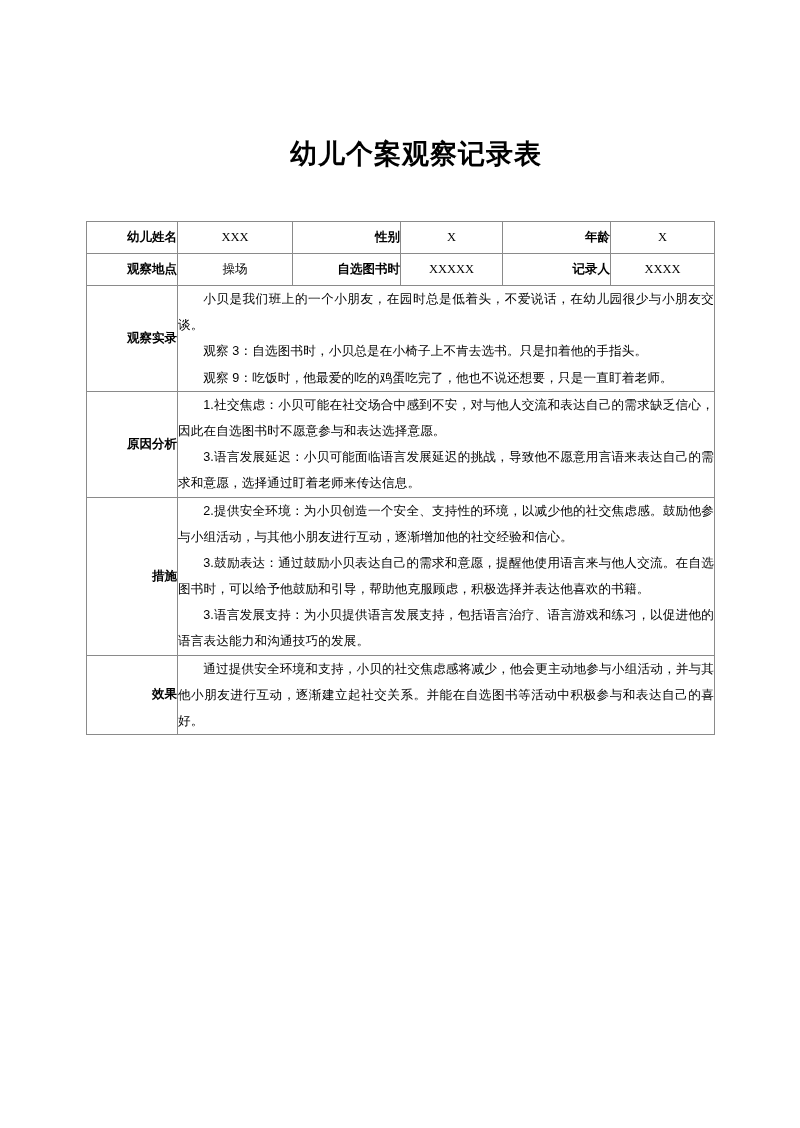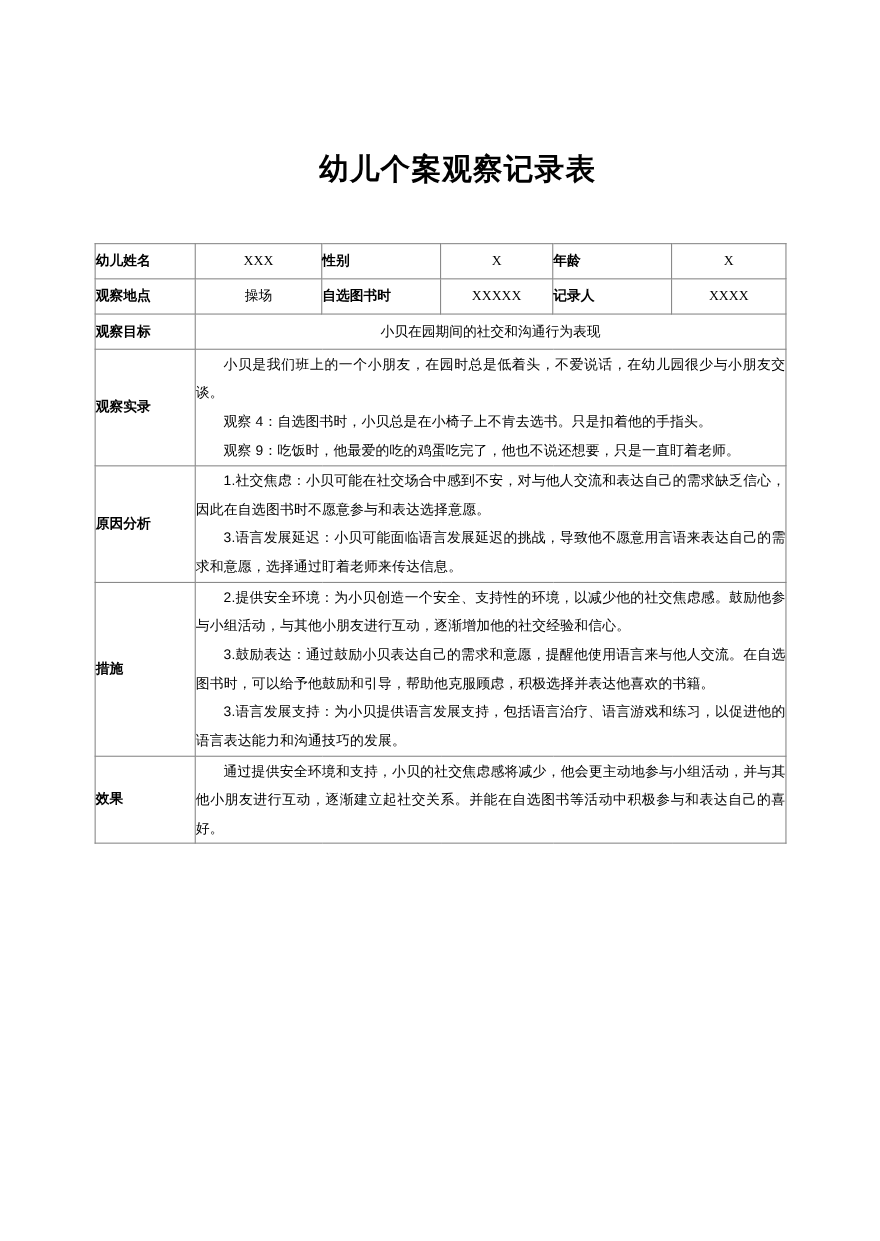--- a/index.html
+++ b/index.html
@@ -50,21 +50,21 @@
   
   col.c1 { width: 91px; }
   col.c2 { width: 115px; }
   col.c3 { width: 108px; }
   col.c4 { width: 102px; }
   col.c5 { width: 108px; }
   col.c6 { width: 104px; }
 
   .lbl {
     font-weight: bold;
-    text-align: left;
+    text-align: right;
     font-size: 13px;
     padding: 6px 2px;
   }
   .val {
     text-align: center;
     padding: 6px 8px;
     font-size: 12.5px;
   }
   .val-x {
     font-family: "Liberation Serif", "DejaVu Serif", serif;
@@ -116,30 +116,26 @@
 
       <tr class="row-head">
         <td class="lbl">观察地点</td>
         <td class="val">操场</td>
         <td class="lbl">自选图书时</td>
         <td class="val val-x">XXXXX</td>
         <td class="lbl">记录人</td>
         <td class="val val-x">XXXX</td>
       </tr>
 
-      <tr class="row-target">
-        <td class="lbl">观察目标</td>
-        <td class="val" colspan="5">小贝在园期间的社交和沟通行为表现</td>
-      </tr>
 
       <tr>
         <td class="lbl">观察实录</td>
         <td class="body-cell" colspan="5">
           <p>小贝是我们班上的一个小朋友，在园时总是低着头，不爱说话，在幼儿园很少与小朋友交谈。</p>
-          <p>观察 4：自选图书时，小贝总是在小椅子上不肯去选书。只是扣着他的手指头。</p>
+          <p>观察 3：自选图书时，小贝总是在小椅子上不肯去选书。只是扣着他的手指头。</p>
           <p>观察 9：吃饭时，他最爱的吃的鸡蛋吃完了，他也不说还想要，只是一直盯着老师。</p>
         </td>
       </tr>
 
       <tr>
         <td class="lbl">原因分析</td>
         <td class="body-cell" colspan="5">
           <p>1.社交焦虑：小贝可能在社交场合中感到不安，对与他人交流和表达自己的需求缺乏信心，因此在自选图书时不愿意参与和表达选择意愿。</p>
           <p>3.语言发展延迟：小贝可能面临语言发展延迟的挑战，导致他不愿意用言语来表达自己的需求和意愿，选择通过盯着老师来传达信息。</p>
         </td>

